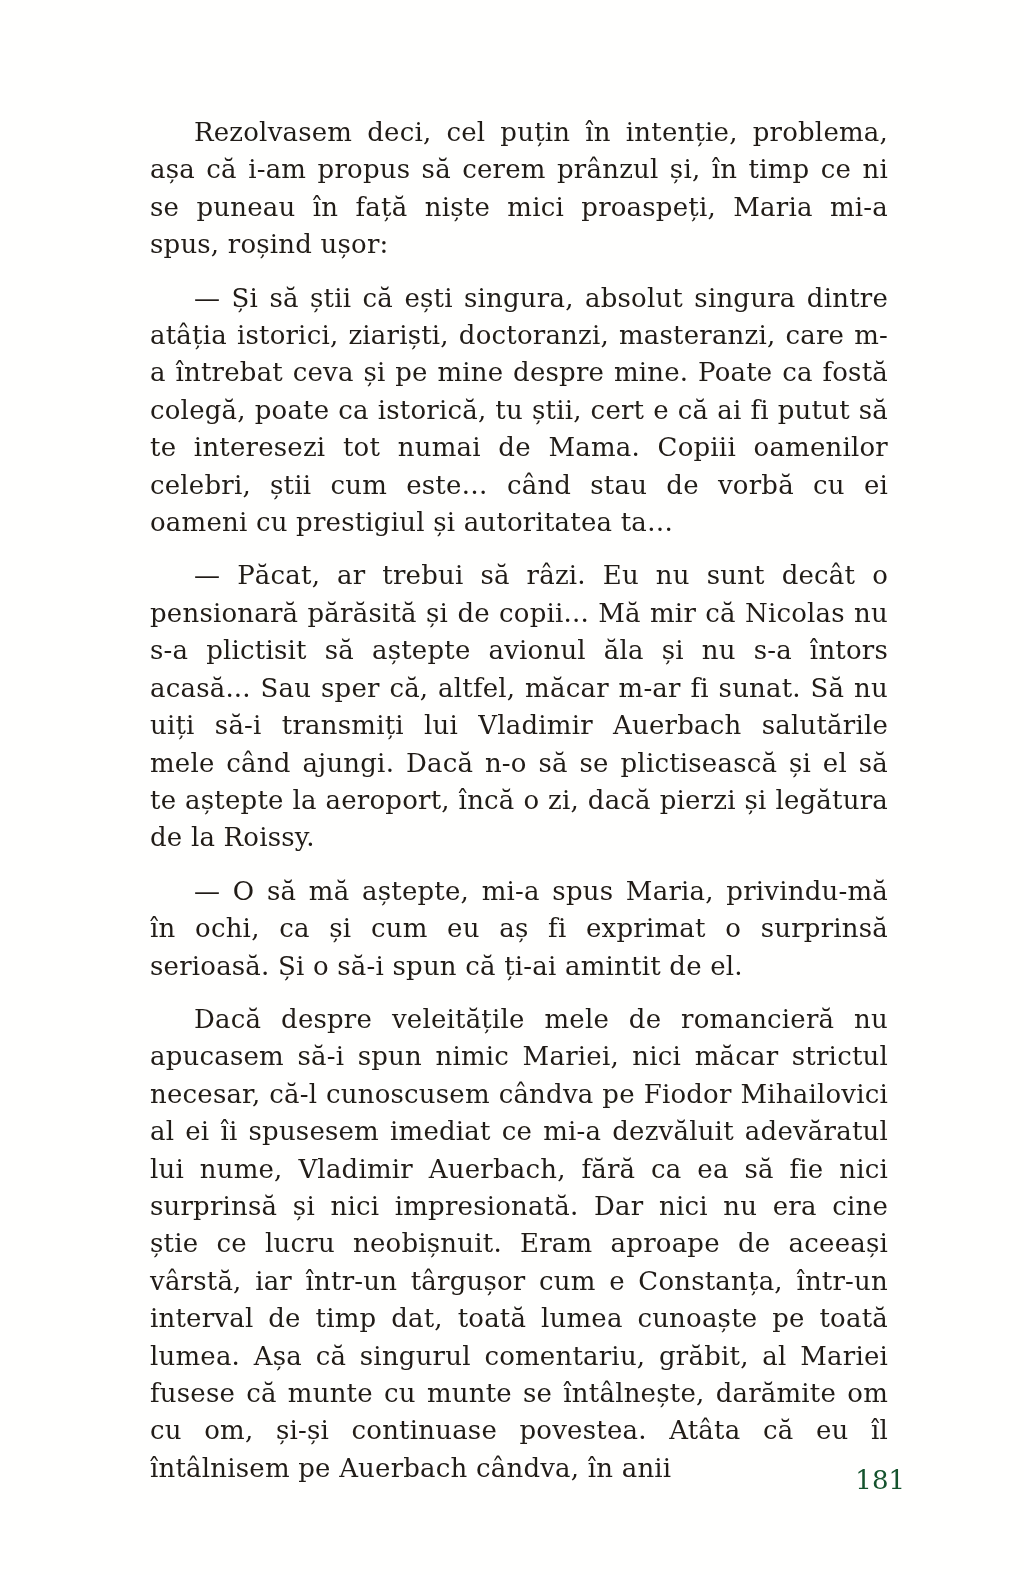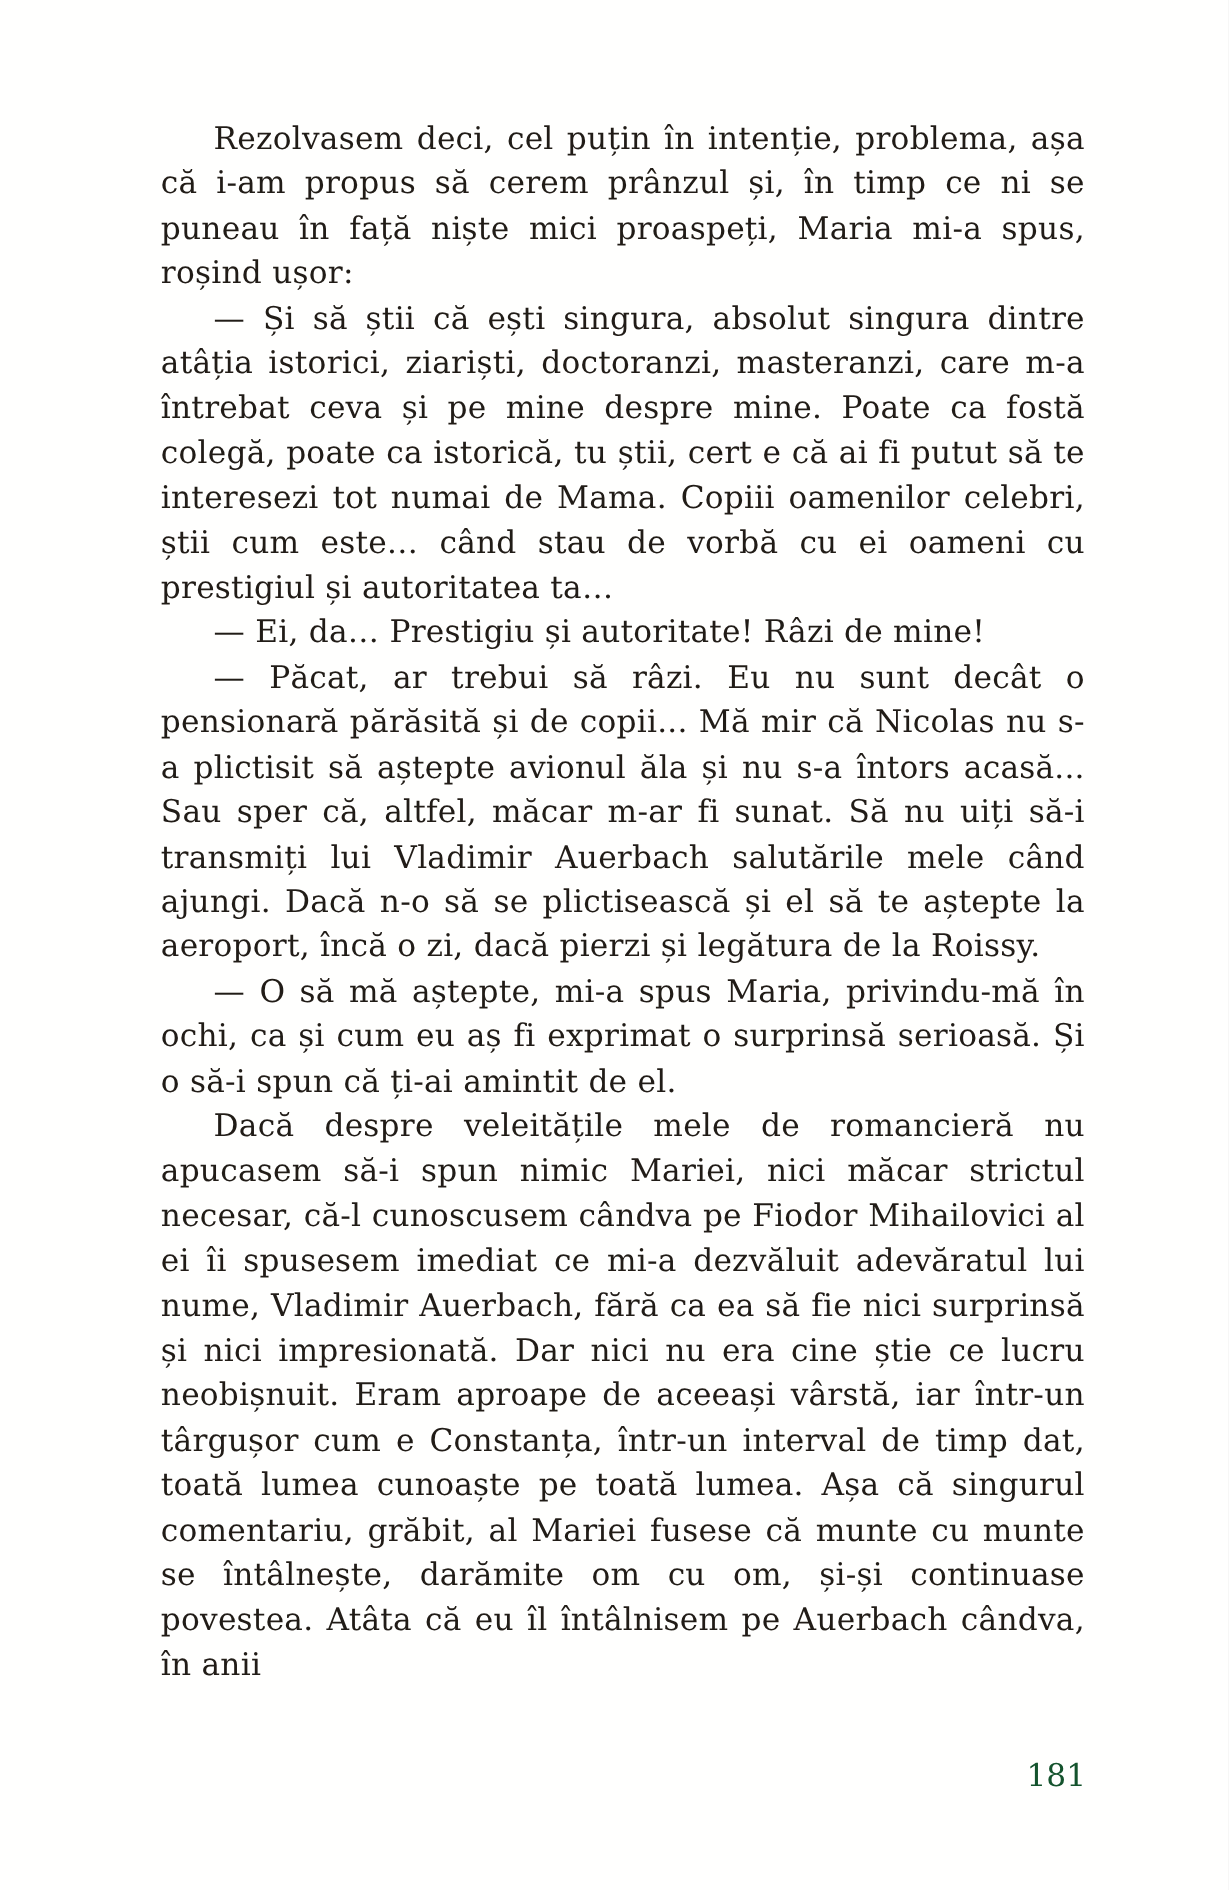--- a/index.html
+++ b/index.html
@@ -21,37 +21,36 @@
     position: absolute;
     left: 134px;
     top: 98px;
     width: 770px;
     font-size: 26px;
     line-height: 37.4px;
     text-align: justify;
     letter-spacing: 0.2px;
   }
   .para {
-    margin: 0;
+    margin: 16px;
     text-indent: 44px;
   }
   .page-number {
     position: absolute;
     right: 119px;
     bottom: 80px;
     font-size: 26px;
     color: #14532d;
   }
 </style>
 </head>
 <body>
 
 <div class="book-page">
   <div class="text-block">
     <p class="para">Rezolvasem deci, cel puțin în intenție, problema, așa că i-am propus să cerem prânzul și, în timp ce ni se puneau în față niște mici proaspeți, Maria mi-a spus, roșind ușor:</p>
     <p class="para">— Și să știi că ești singura, absolut singura dintre atâția istorici, ziariști, doctoranzi, masteranzi, care m-a întrebat ceva și pe mine despre mine. Poate ca fostă colegă, poate ca istorică, tu știi, cert e că ai fi putut să te interesezi tot numai de Mama. Copiii oamenilor celebri, știi cum este… când stau de vorbă cu ei oameni cu prestigiul și autoritatea ta…</p>
-    <p class="para">— Ei, da… Prestigiu și autoritate! Râzi de mine!</p>
     <p class="para">— Păcat, ar trebui să râzi. Eu nu sunt decât o pensionară părăsită și de copii... Mă mir că Nicolas nu s-a plictisit să aștepte avionul ăla și nu s-a întors acasă... Sau sper că, altfel, măcar m-ar fi sunat. Să nu uiți să-i transmiți lui Vladimir Auerbach salutările mele când ajungi. Dacă n-o să se plictisească și el să te aștepte la aeroport, încă o zi, dacă pierzi și legătura de la Roissy.</p>
     <p class="para">— O să mă aștepte, mi-a spus Maria, privindu-mă în ochi, ca și cum eu aș fi exprimat o surprinsă serioasă. Și o să-i spun că ți-ai amintit de el.</p>
     <p class="para">Dacă despre veleitățile mele de romancieră nu apucasem să-i spun nimic Mariei, nici măcar strictul necesar, că-l cunoscusem cândva pe Fiodor Mihailovici al ei îi spusesem imediat ce mi-a dezvăluit adevăratul lui nume, Vladimir Auerbach, fără ca ea să fie nici surprinsă și nici impresionată. Dar nici nu era cine știe ce lucru neobișnuit. Eram aproape de aceeași vârstă, iar într-un târgușor cum e Constanța, într-un interval de timp dat, toată lumea cunoaște pe toată lumea. Așa că singurul comentariu, grăbit, al Mariei fusese că munte cu munte se întâlnește, darămite om cu om, și-și continuase povestea. Atâta că eu îl întâlnisem pe Auerbach cândva, în anii</p>
   </div>
   <div class="page-number">181</div>
 </div>
 
 </body></html>

